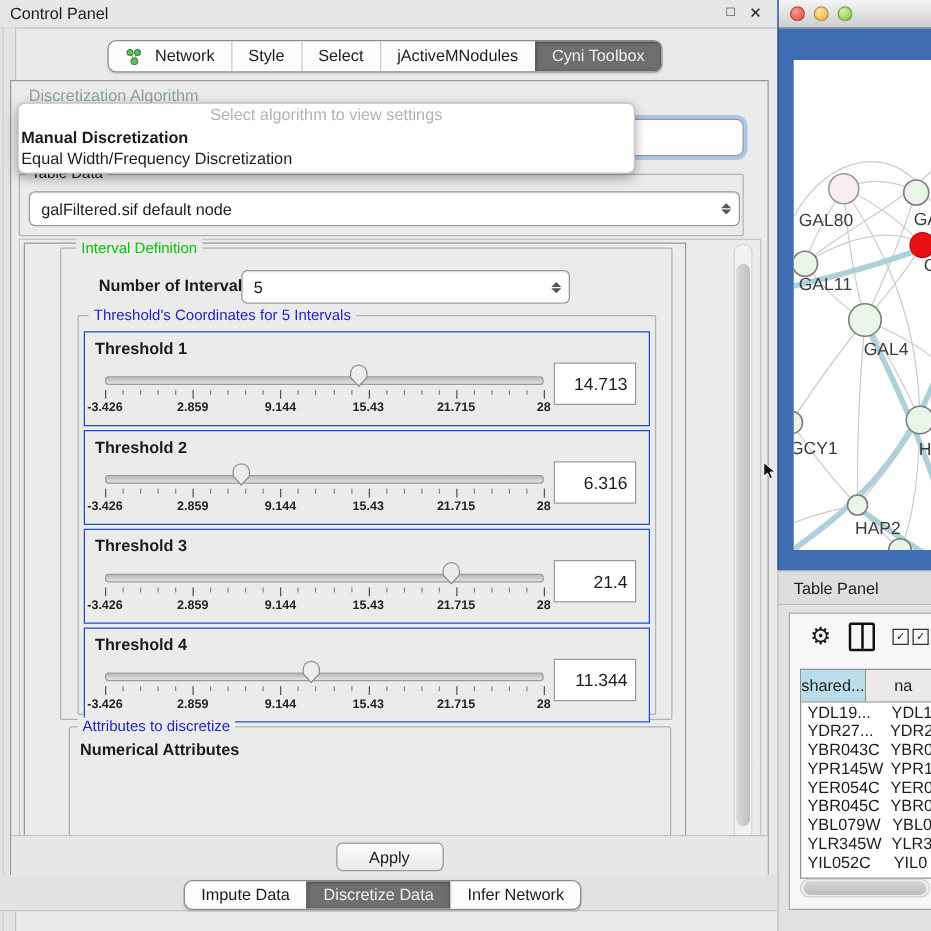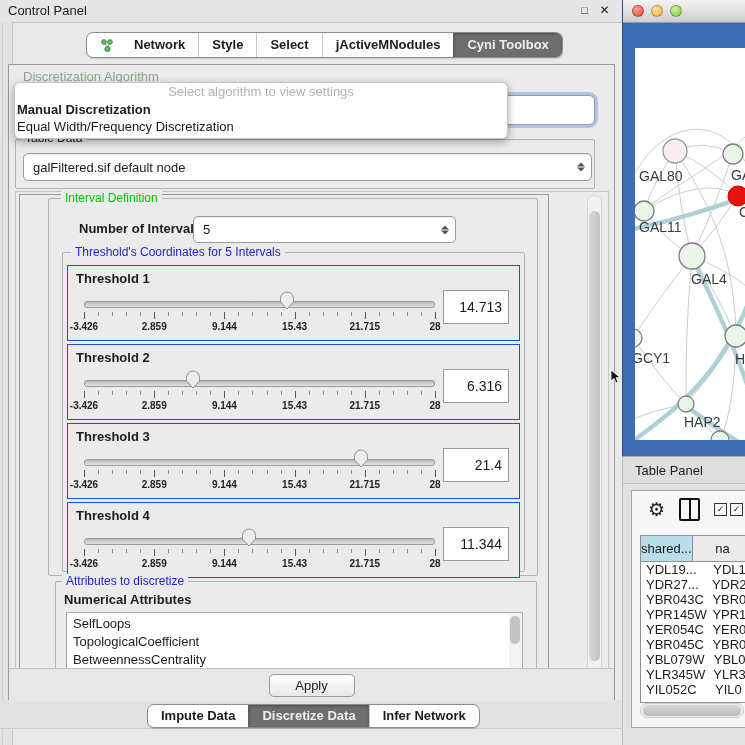--- a/index.html
+++ b/index.html
@@ -12,22 +12,22 @@
   .winbtn{position:absolute;top:3px;width:15px;height:15px;text-align:center;line-height:15px;
           font-size:12px;color:#222;cursor:default;}
   .winbtn.float{right:30px;font-size:11px;}
   .winbtn.close{right:10px;font-weight:bold;}
   .left-strip{position:absolute;left:0;top:22px;bottom:0;width:12px;background:#e3e3e3;
               border-right:1px solid #c6c6c6;}
   .left-strip::before{content:"";position:absolute;left:2px;top:0;bottom:0;width:1px;background:#cfcfcf;}
   
   .seg{position:absolute;display:flex;height:24px;background:#fdfdfd;border:1px solid #8d8d8d;
        border-radius:7px;overflow:hidden;box-shadow:0 1px 1px rgba(0,0,0,.12);}
-  .seg .tab{display:flex;align-items:center;gap:21px;padding:0 13px;line-height:24px;
-            border-left:1px solid #c9c9c9;white-space:nowrap;cursor:default;font-weight:bold;}
+  .seg .tab{display:flex;align-items:center;gap:11px;padding:0 13px;line-height:24px;
+            border-left:1px solid #c9c9c9;white-space:nowrap;cursor:default;}
   .seg .tab:first-child{border-left:none;}
   .seg .tab.sel{background:#6e6e6e;color:#efefef;border-left-color:#5e5e5e;box-shadow:inset 0 1px 3px rgba(0,0,0,.35);}
   .top-tabs{left:86px;top:32px;}
   .bottom-tabs{left:147px;top:704px;}
   .bottom-band{position:absolute;left:0;top:700px;width:622px;height:28px;background:#e2e2e2;
                border-bottom:1px solid #c8c8c8;}
   .net-tab-icon{width:13px;height:13px;}
   
   .cp-outer{position:absolute;left:8px;top:64px;width:605px;height:636px;background:#ebebeb;
             border:1px solid #9a9a9a;}
@@ -400,28 +400,20 @@
                   </div>
                   <div class="value-box">11.344</div>
                 </div>
               </div>
             </div>
           </div>
 
           <div class="gbox attr-group">
             <div class="group-title blue-title" style="left:6px;top:-8px;">Attributes to discretize</div>
             <div class="attr-label">Numerical Attributes</div>
-            <div class="attr-list">
-              <div class="attr-item">SelfLoops</div>
-              <div class="attr-item">TopologicalCoefficient</div>
-              <div class="attr-item">BetweennessCentrality</div>
-              <div class="list-scroll">
-                  <div class="thumb-v2"></div>
-                </div>
-            </div>
           </div>
         </div>
         <div class="vscroll">
             <div class="thumb-v"></div>
           </div>
       </div>
 
       <div class="apply-band">
         <span class="btn">Apply</span>
       </div>

